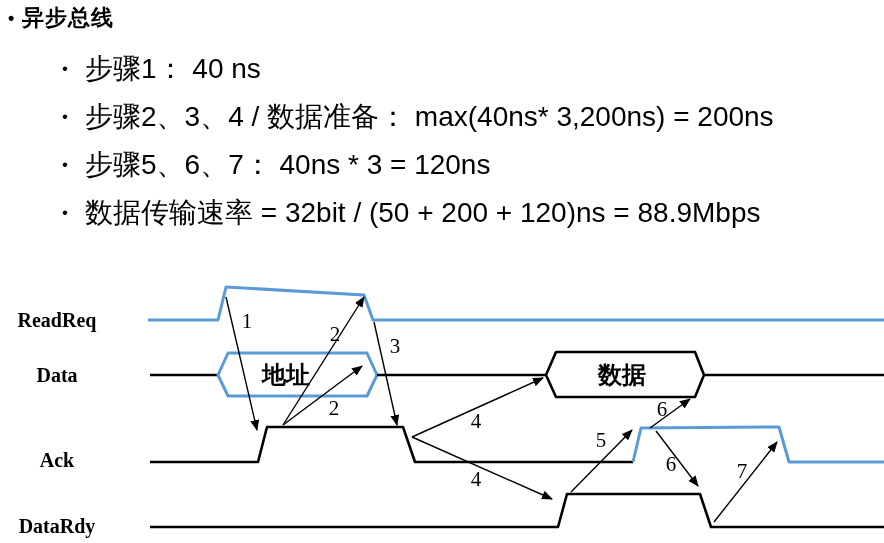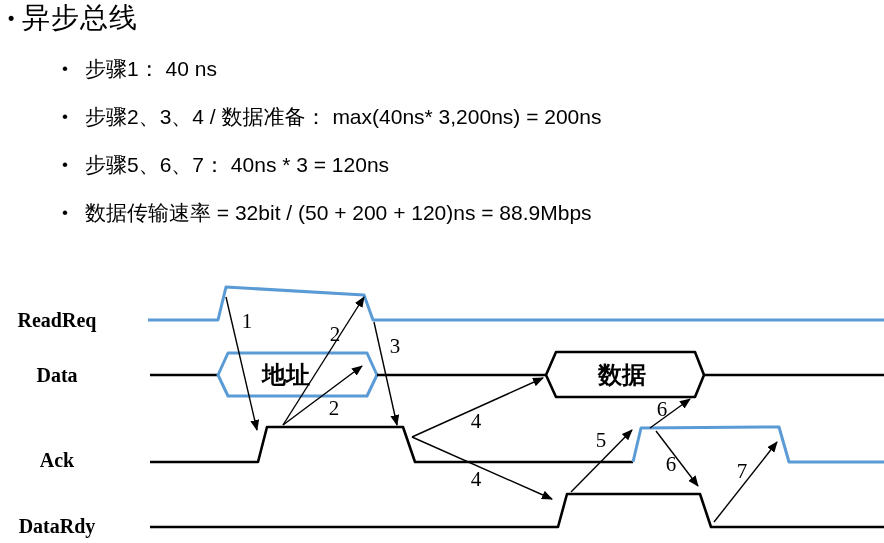--- a/index.html
+++ b/index.html
@@ -13,33 +13,33 @@
   }
   .title-row{
     position:absolute;left:8px;top:5px;
     display:flex;align-items:flex-start;
   }
   .title-marker{
     font-size:18px;line-height:26px;width:14px;
     font-weight:bold;
   }
   .title-text{
-    font-size:28px;line-height:26px;font-weight:normal;
+    font-size:22px;line-height:26px;font-weight:bold;
     letter-spacing:1px;
     text-align:right;
   }
   .bullet-item{
     position:absolute;left:62px;
     display:flex;align-items:flex-start;
   }
   .bullet-marker{
     font-size:17px;line-height:27px;width:23px;
   }
   .bullet-text{
-    font-size:21px;line-height:27px;
+    font-size:28px;line-height:27px;
   }
   #wave{position:absolute;left:0;top:263px;}
   .sig-label{
     font-family:"Liberation Serif", serif;
     font-weight:bold;font-size:20px;
     fill:#000;text-anchor:middle;
   }
   .step-label{
     font-family:"Liberation Serif", serif;
     font-size:21px;fill:#000;text-anchor:middle;

